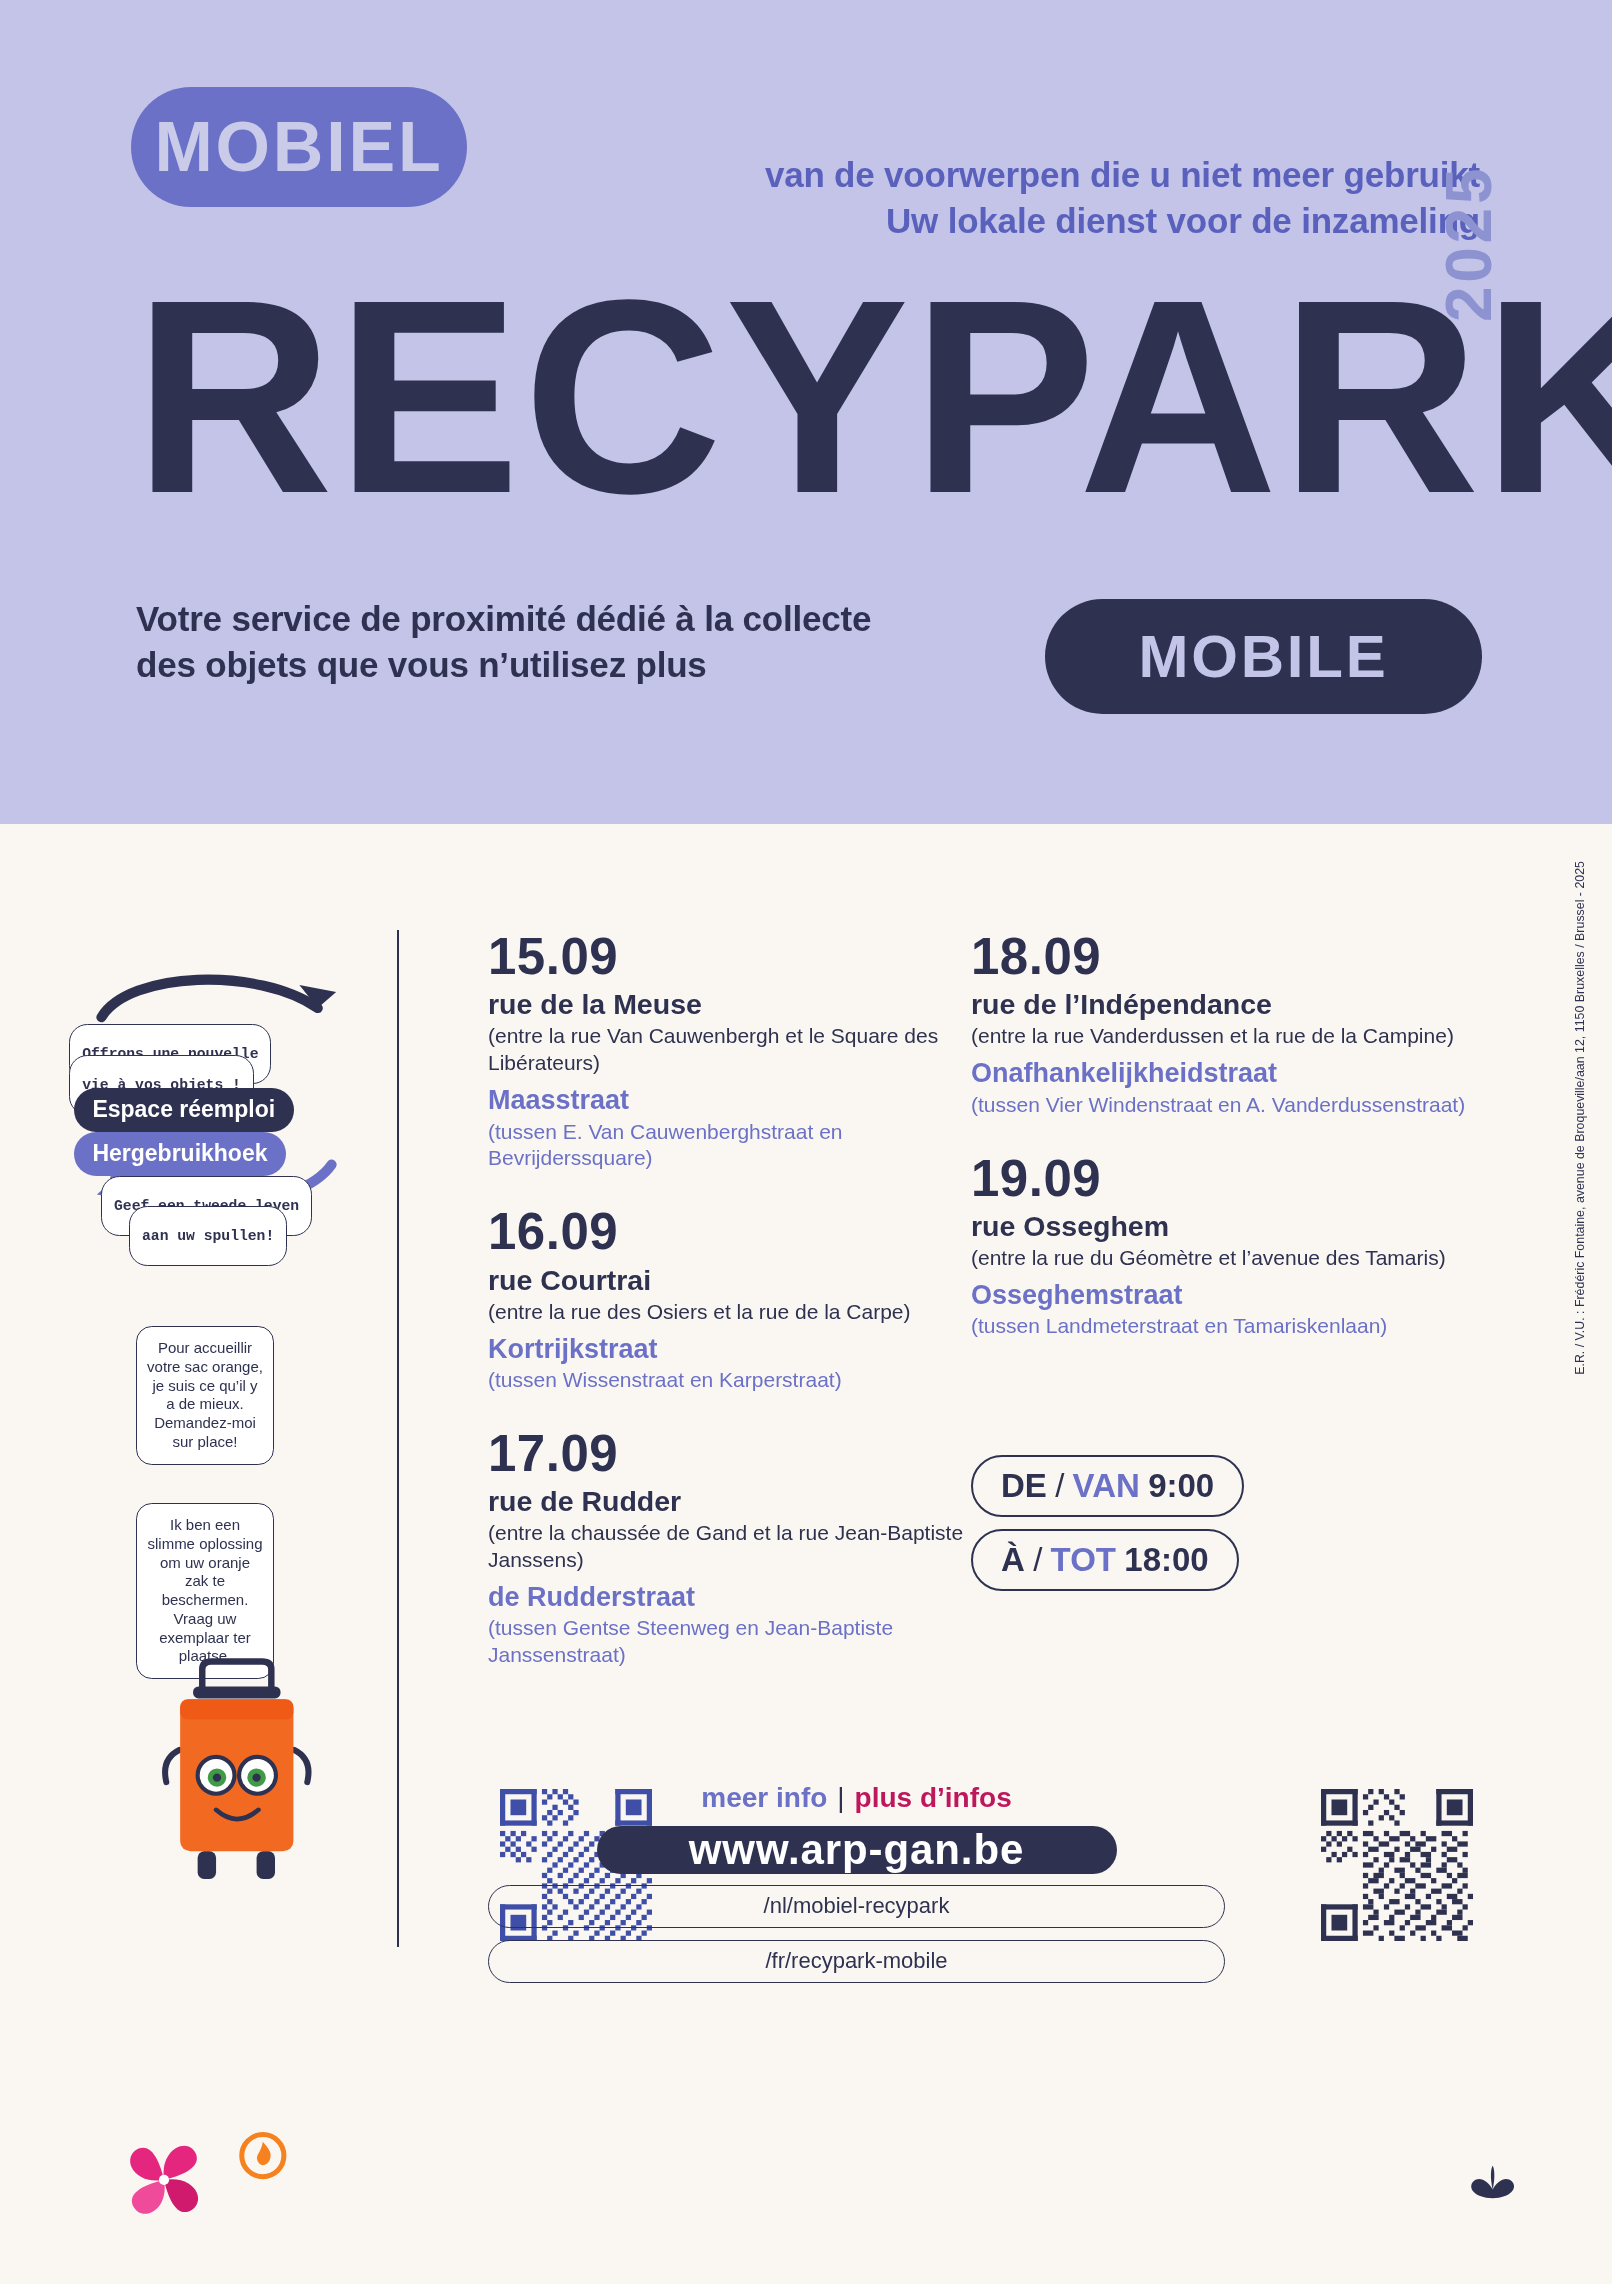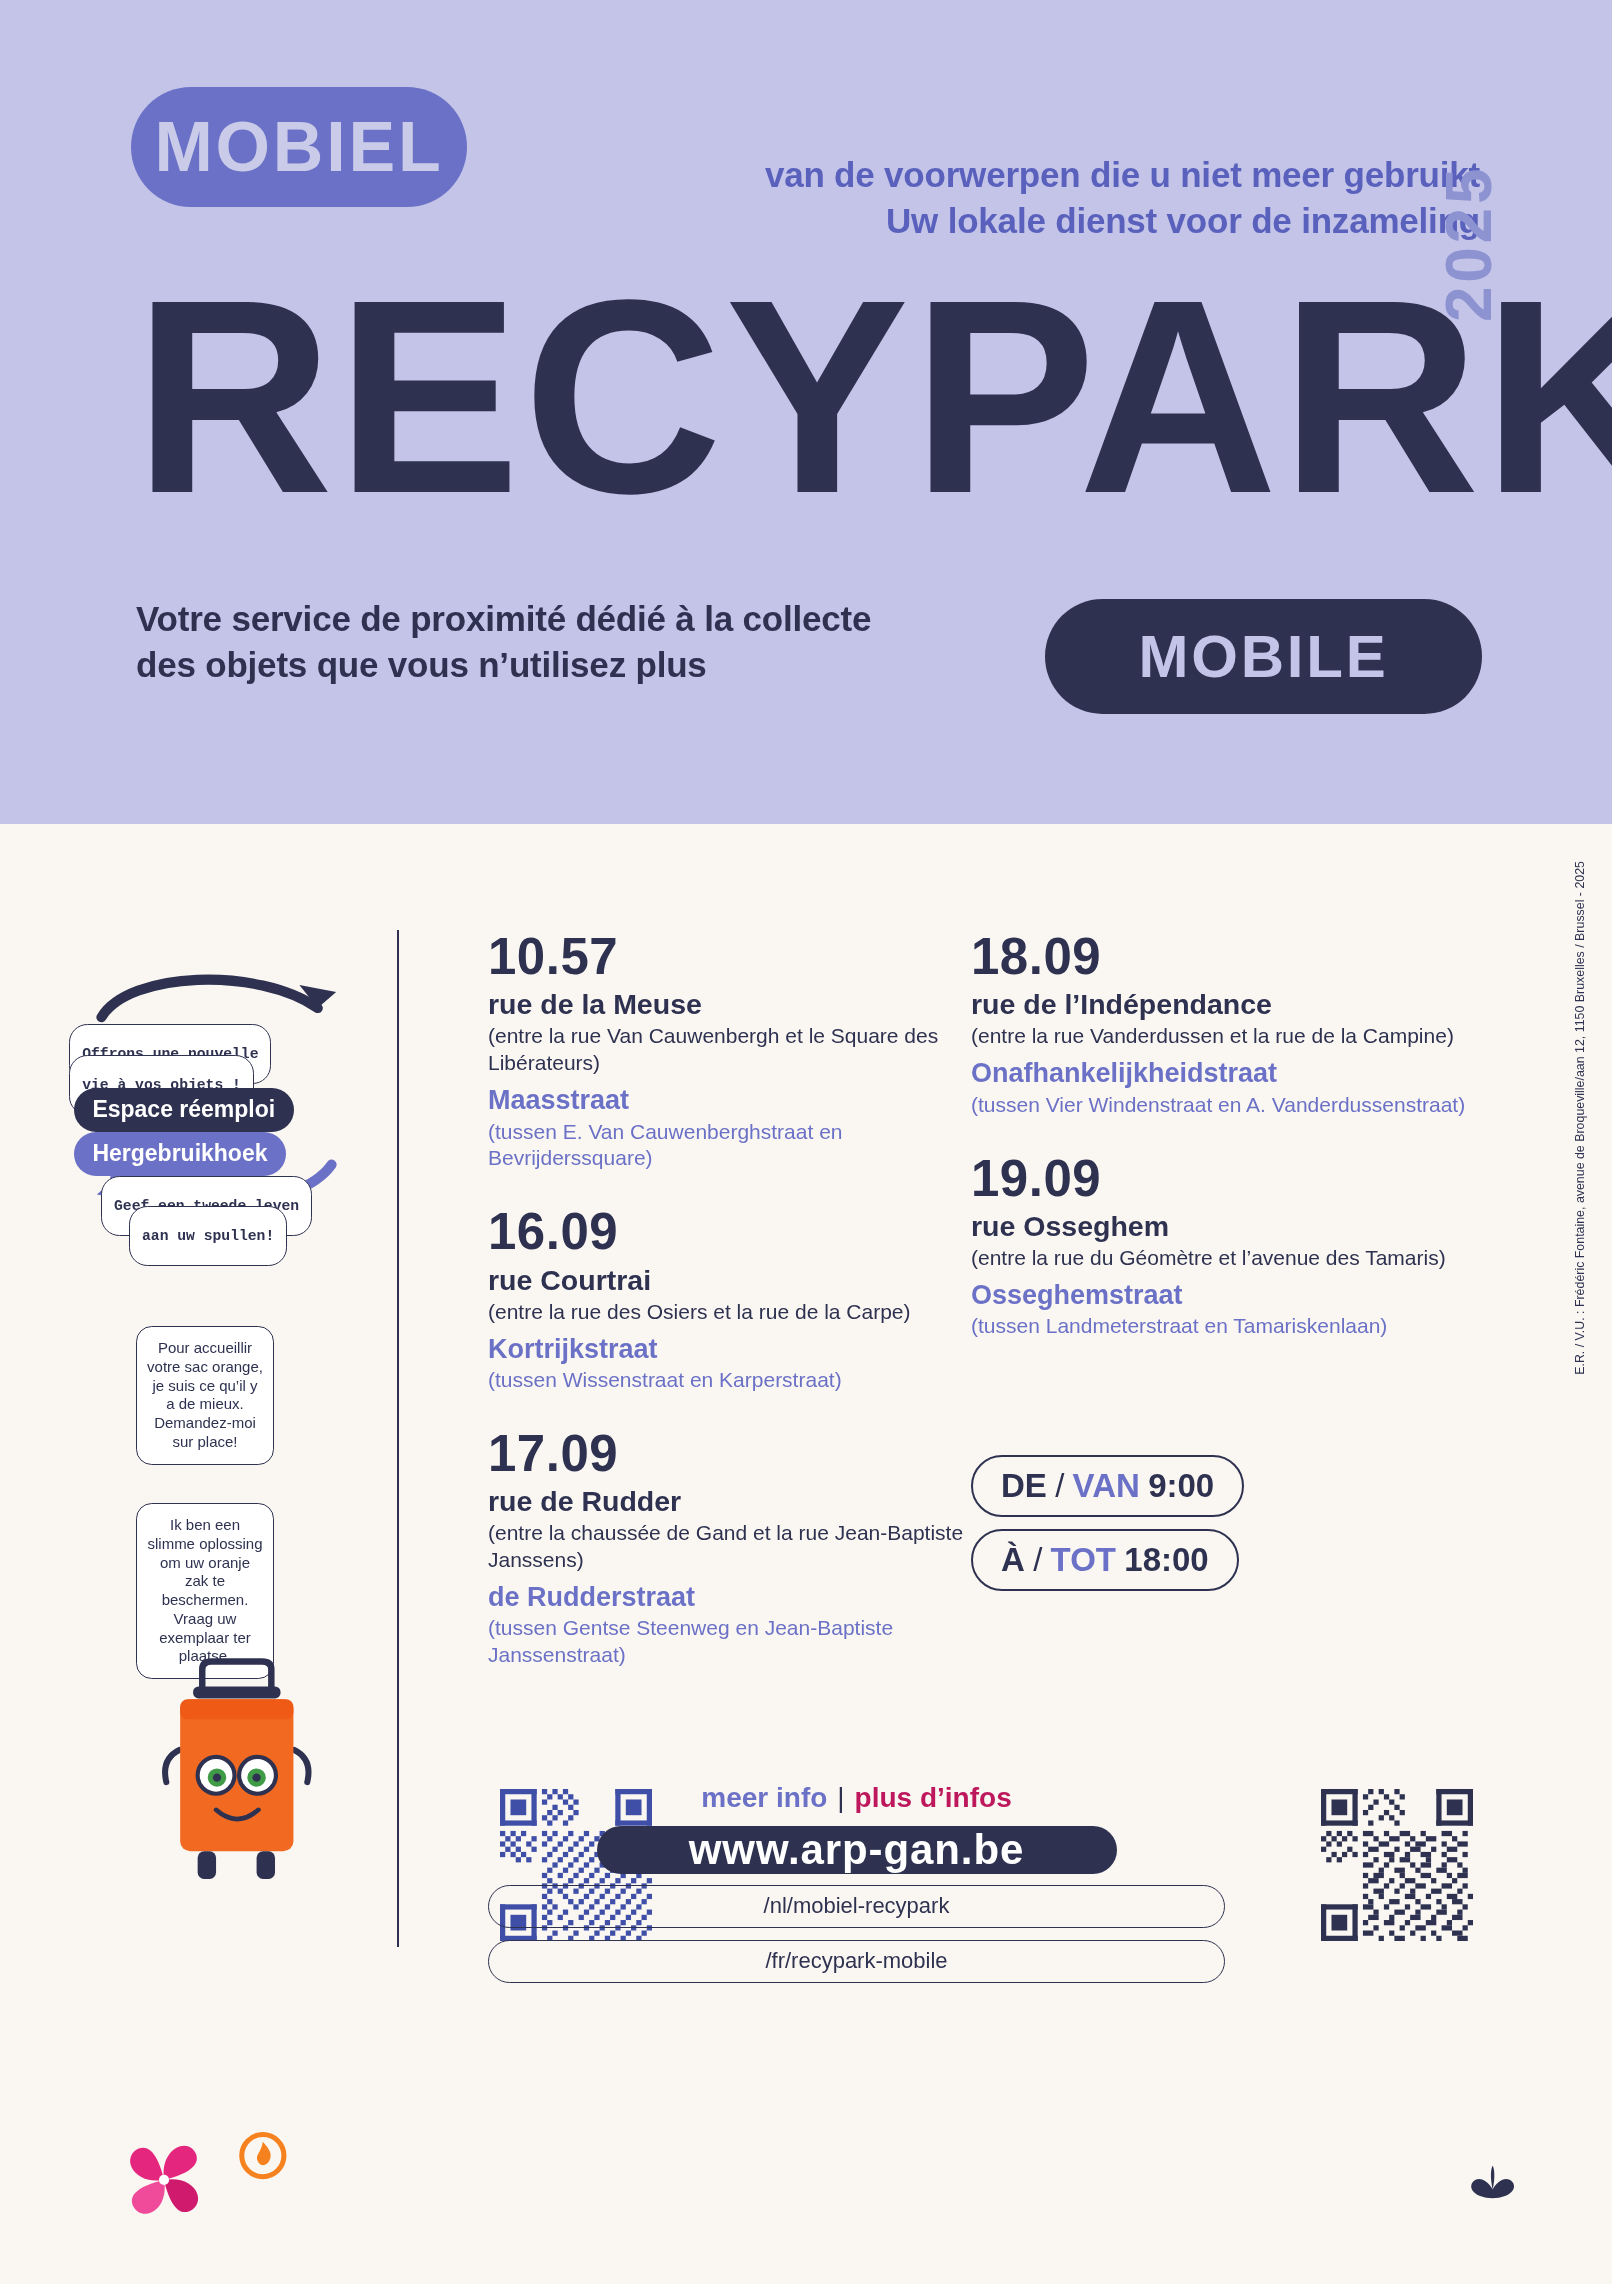--- a/index.html
+++ b/index.html
@@ -341,21 +341,21 @@
 
     <path d="M 150 360 Q 195 400 242 360" stroke="#2e3250" stroke-width="10" fill="none" stroke-linecap="round"></path>
 
     <rect x="110" y="450" width="40" height="60" rx="14" fill="#2e3250"></rect>
     <rect x="238" y="450" width="40" height="60" rx="14" fill="#2e3250"></rect>
   </svg>
 
   <div class="col-left-dates">
 
     <div class="date-entry">
-      <div class="date-num">10.57</div>
+      <div class="date-num">15.09</div>
       <div class="street-fr">rue de la Meuse</div>
       <div class="between-fr">(entre la rue Van Cauwenbergh et le Square des Libérateurs)</div>
       <div class="street-nl">Maasstraat</div>
       <div class="between-nl">(tussen E. Van Cauwenberghstraat en Bevrijderssquare)</div>
     </div>
 
     <div class="date-entry">
       <div class="date-num">16.09</div>
       <div class="street-fr">rue Courtrai</div>
       <div class="between-fr">(entre la rue des Osiers et la rue de la Carpe)</div>

